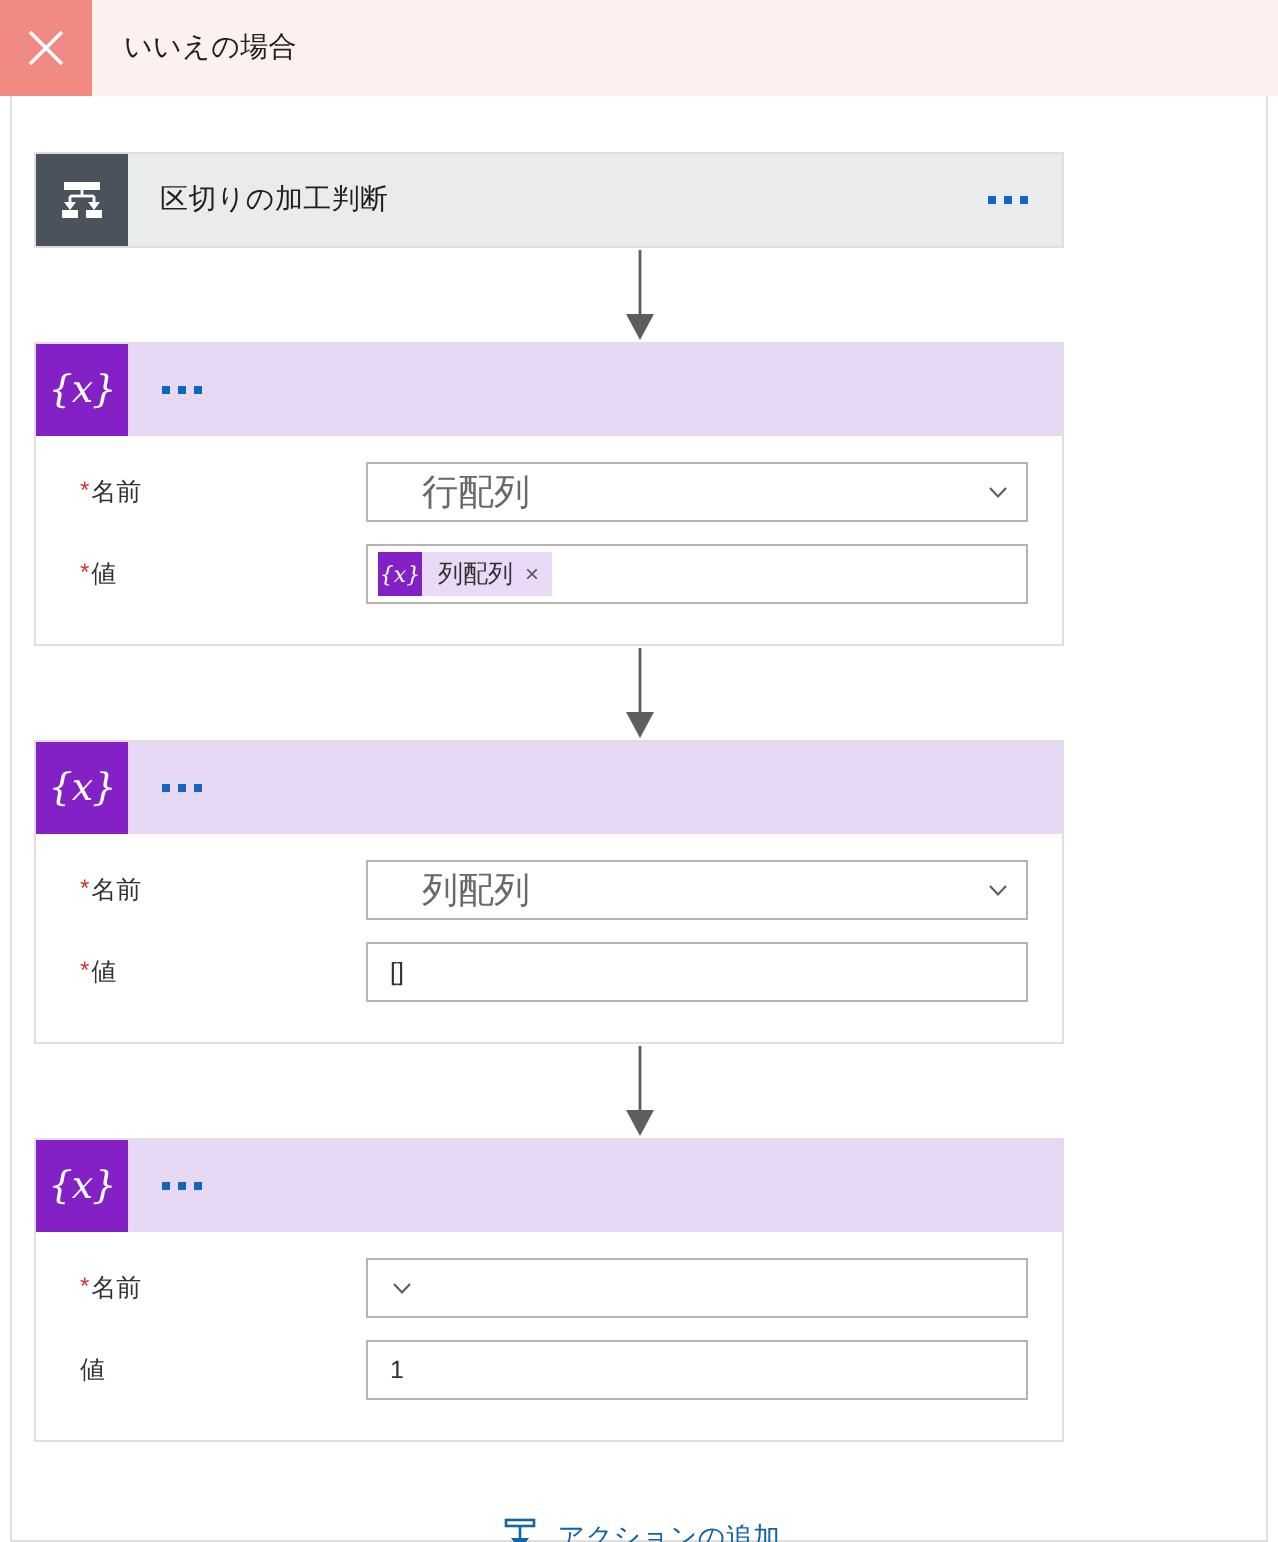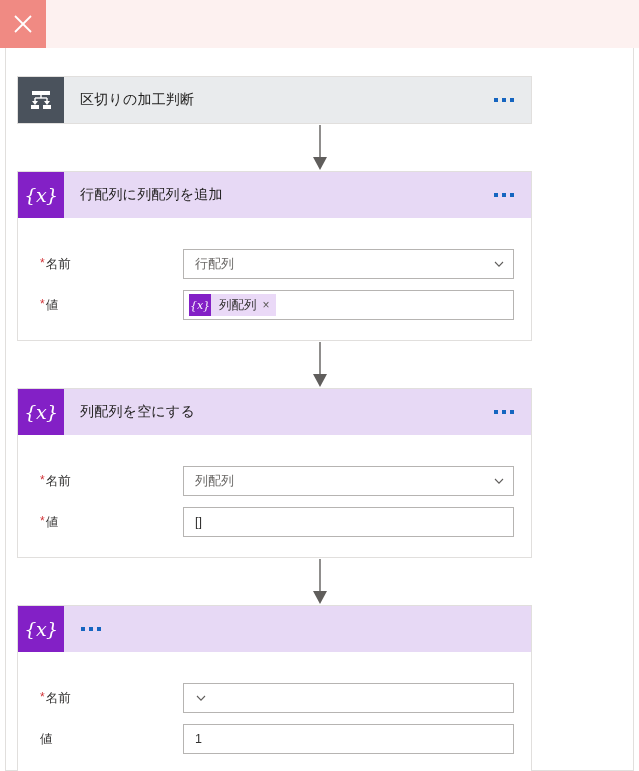--- a/index.html
+++ b/index.html
@@ -126,21 +126,21 @@
   }
   .card-menu i {
     display: block;
     width: 4px;
     height: 4px;
     background: #1565c0;
   }
 
   
   .card-fields {
-    padding: 30px 17px 20px 17px;
+    padding: 12px 17px 20px 17px;
     background: #ffffff;
     border-top: 1px solid #ffffff;
   }
   .field-row {
     display: flex;
     align-items: center;
     margin-bottom: 11px;
   }
   .field-row:last-child { margin-bottom: 0; }
   .field-label {
@@ -166,24 +166,25 @@
     height: 30px;
     border: 1px solid #b6b4b2;
     background: #ffffff;
     display: flex;
     align-items: center;
     padding: 0 8px 0 11px;
     box-sizing: border-box;
   }
   .combo-value {
     flex: 1;
-    font-size: 13px;
+    font-size: 18px;
     color: #6b6967;
     overflow: hidden;
     white-space: nowrap;
+    margin-left: 16px;
   }
   .chev {
     width: 12px;
     height: 12px;
     flex: none;
   }
   .textbox {
     height: 30px;
     border: 1px solid #b6b4b2;
     background: #ffffff;
@@ -274,20 +275,21 @@
 
 <div class="screen">
 
   <div class="branch-header">
     <div class="branch-icon-box">
       <svg width="22" height="22" viewBox="0 0 22 22" aria-hidden="true">
         <line x1="3" y1="3" x2="19" y2="19" stroke="#ffffff" stroke-width="1.8"></line>
         <line x1="19" y1="3" x2="3" y2="19" stroke="#ffffff" stroke-width="1.8"></line>
       </svg>
     </div>
+    <div class="branch-title">いいえの場合</div>
   </div>
 
   <div class="branch-body">
     <div class="flow-area">
 
       <div class="card has-body">
         <div class="card-head gray">
           <div class="card-icon dark">
             <svg width="26" height="24" viewBox="0 0 26 24" aria-hidden="true">
               <rect x="4" y="3" width="18" height="4" fill="#ffffff"></rect>
@@ -315,21 +317,20 @@
           <line x1="9" y1="0" x2="9" y2="35" stroke="#605e5c" stroke-width="1.4"></line>
           <polygon points="9,45 2,32 16,32" fill="#605e5c"></polygon>
         </svg>
       </div>
 
       <div class="card has-body">
         <div class="card-head purple">
           <div class="card-icon violet">
             <span class="glyph-x">{x}</span>
           </div>
-          <div class="card-name">行配列に列配列を追加</div>
           <div class="card-menu">
             <i></i>
             <i></i>
             <i></i>
           </div>
         </div>
         <div class="card-fields">
 
           <div class="field-row">
             <div class="field-label"><span class="req-star">*</span><span>名前</span></div>
@@ -366,21 +367,20 @@
           <line x1="9" y1="0" x2="9" y2="35" stroke="#605e5c" stroke-width="1.4"></line>
           <polygon points="9,45 2,32 16,32" fill="#605e5c"></polygon>
         </svg>
       </div>
 
       <div class="card has-body">
         <div class="card-head purple">
           <div class="card-icon violet">
             <span class="glyph-x">{x}</span>
           </div>
-          <div class="card-name">列配列を空にする</div>
           <div class="card-menu">
             <i></i>
             <i></i>
             <i></i>
           </div>
         </div>
         <div class="card-fields">
 
           <div class="field-row">
             <div class="field-label"><span class="req-star">*</span><span>名前</span></div>

